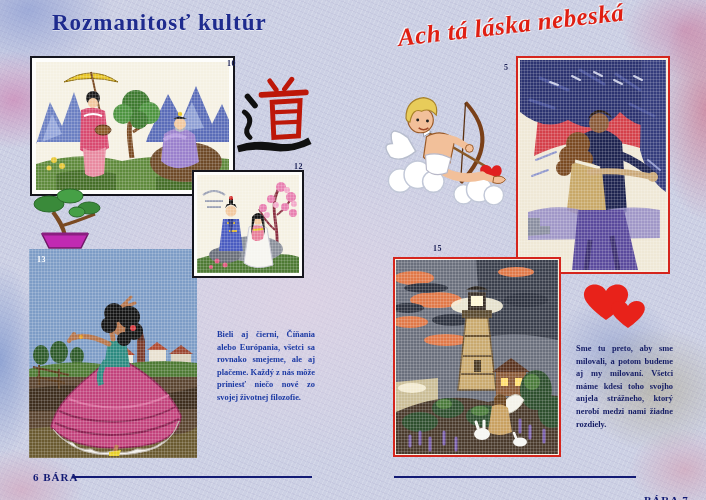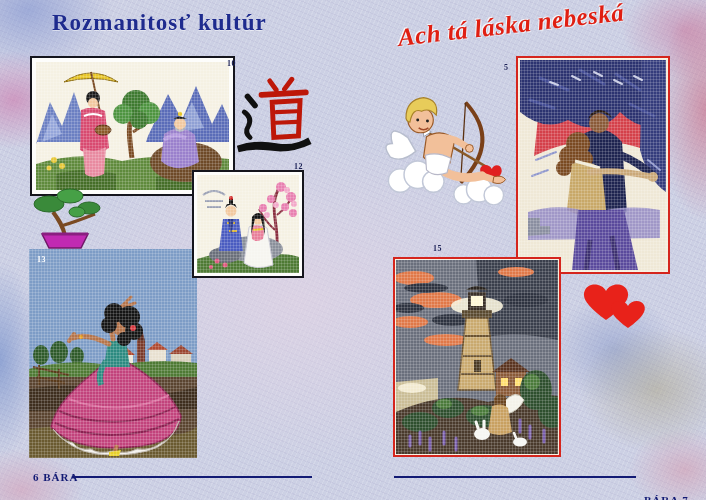--- a/index.html
+++ b/index.html
@@ -202,20 +202,21 @@
           <circle cx="80" cy="76" r="8"></circle>
           <circle cx="95" cy="90" r="7"></circle>
       </g>
       <circle cx="104" cy="79" r="3" fill="#d83a40"></circle>
       <path d="M88,196 L86,203" stroke="#b5744a" stroke-width="4"></path>
       <path d="M80,203 L92,201 L90,207 L80,207 Z" fill="#e8d02a"></path>
     </svg>
     <span class="fignum" style="left:8px;top:6px;color:#ffffff;">13</span>
   </div>
 
+  <div class="abs bodytext lp">Bieli aj čierni, Číňania alebo Európania, všetci sa rovnako smejeme, ale aj plačeme. Každý z nás môže priniesť niečo nové zo svojej životnej filozofie.</div>
 
   <div class="abs footer-text" style="left:33px;top:471px;">6 BÁRA</div>
   <div class="abs footer-line" style="left:72px;top:476px;width:240px;"></div>
 
   <div class="abs title-right">Ach tá láska nebeská</div>
 
   <div class="abs" style="left:372px;top:83px;">
     <svg width="148" height="122" viewBox="0 0 150 125">
       <g fill="#ffffff" stroke="#c2c8d8" stroke-width="1.5">
         <circle cx="28" cy="100" r="12"></circle>
@@ -342,17 +343,18 @@
   </div>
   <div class="fignum" style="left:398px;top:244px;margin-left:35px;">15</div>
 
   <div class="abs" style="left:582px;top:281px;">
     <svg width="70" height="55" viewBox="0 0 70 55">
       <path d="M24,10 C20,2 7,1 3,9 C-1,17 6,26 24,39 C42,26 49,17 45,9 C41,1 28,2 24,10 Z" fill="#e8221a"></path>
       <path d="M46,25 C43,19 33,18 30,24 C27,30 32,37 46,47 C60,37 65,30 62,24 C59,18 49,19 46,25 Z" fill="#e8221a"></path>
     </svg>
   </div>
 
+  <div class="abs bodytext rp">Sme tu preto, aby sme milovali, a potom budeme aj my milovaní. Všetci máme kdesi toho svojho anjela strážneho, ktorý nerobí medzi nami žiadne rozdiely.</div>
 
   <div class="abs footer-line" style="left:394px;top:476px;width:242px;"></div>
   <div class="abs footer-text" style="left:644px;top:494px;">BÁRA 7</div>
 
 </div>
 
 </body></html>

